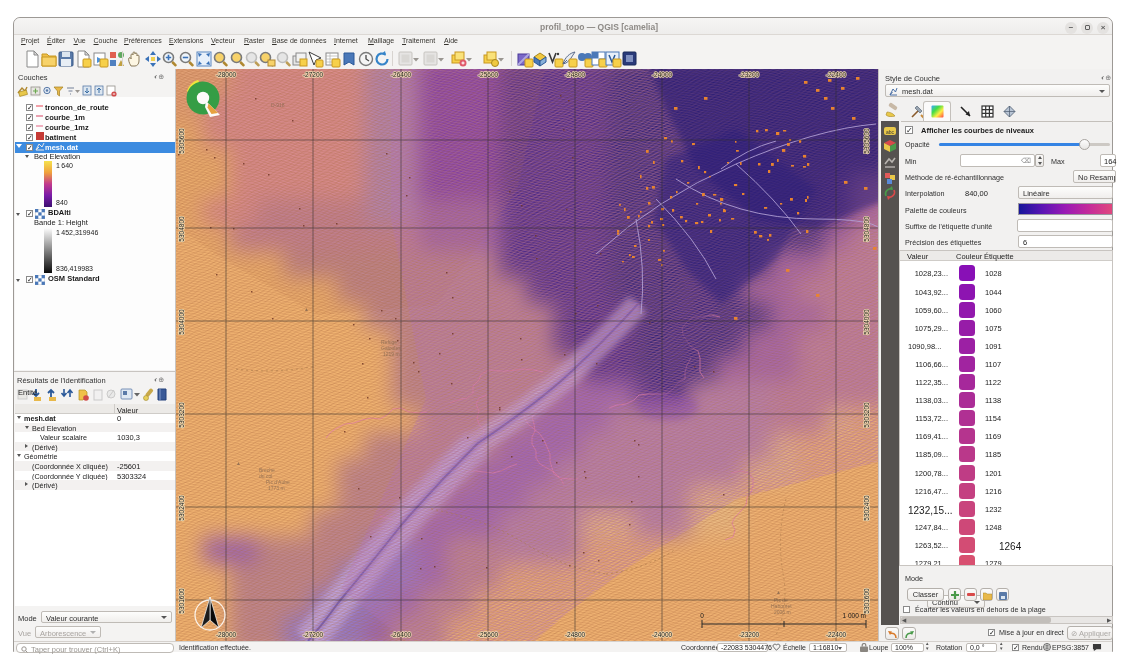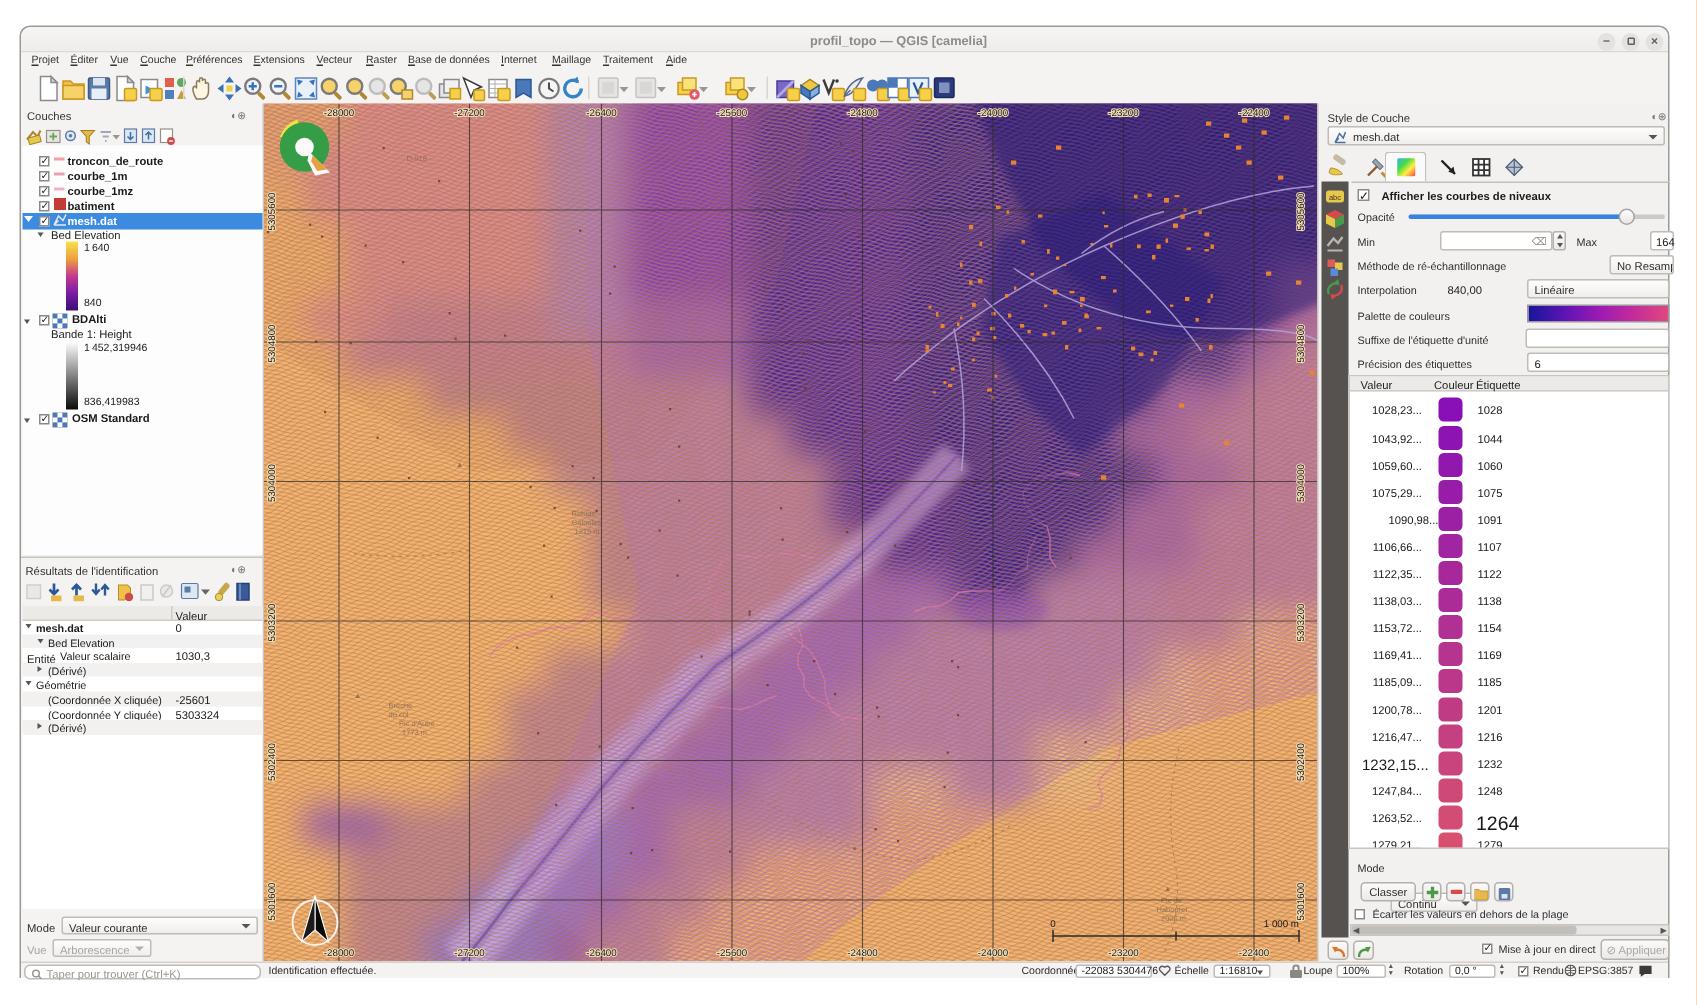--- a/index.html
+++ b/index.html
@@ -349,21 +349,21 @@
           <rect x="4" y="0" width="4" height="9" rx="1.5" fill="#c8a84a" transform="rotate(40 6 5)"></rect>
           <circle cx="3" cy="10" r="2.5" fill="#e8d05a" stroke="#a08830" stroke-width=".6"></circle>
         </g>
         <g transform="translate(140,1)">
           <path d="M1 1h8v11H1z" fill="#3a5a98" stroke="#23407a"></path>
           <path d="M3 1v11" stroke="#8098c8"></path>
         </g>
       </svg>
       <div class="abs" style="left:1px;top:32px;width:160px;height:202px;background:#fff;"></div>
       <div class="abs" style="left:1px;top:32px;width:160px;height:10px;background:#eceae7;border-bottom:1px solid #cfccc8;"></div>
-      <div class="abs" style="left:4px;top:16px;font-size:7.5px;color:#222;margin-top:47px;">Entité</div>
+      <div class="abs" style="left:4px;top:16px;font-size:7.5px;color:#222;">Entité</div>
       <div class="abs" style="left:103px;top:34px;font-size:7.5px;color:#222;">Valeur</div>
       <div class="abs" style="left:100px;top:32px;width:1px;height:10px;background:#cfccc8;"></div>
       <div class="abs" style="left:3px;top:44px;width:0;height:0;border-left:2.5px solid transparent;border-right:2.5px solid transparent;border-top:3px solid #555;"></div>
       <div class="abs" style="left:10px;top:42px;font-size:7.2px;font-weight:bold;color:#1a1a1a;white-space:nowrap;">mesh.dat</div>
       <div class="abs" style="left:103px;top:42px;font-size:7.5px;color:#1a1a1a;">0</div>
       <div class="abs" style="left:1px;top:50.6px;width:160px;height:9.6px;background:#f3f1f0;"></div>
       <div class="abs" style="left:11px;top:53.6px;width:0;height:0;border-left:2.5px solid transparent;border-right:2.5px solid transparent;border-top:3px solid #555;"></div>
       <div class="abs" style="left:18px;top:51.6px;font-size:7.2px;font-weight:normal;color:#1a1a1a;white-space:nowrap;">Bed Elevation</div>
       <div class="abs" style="left:26px;top:61.2px;font-size:7.2px;font-weight:normal;color:#1a1a1a;white-space:nowrap;">Valeur scalaire</div>
       <div class="abs" style="left:103px;top:61.2px;font-size:7.5px;color:#1a1a1a;">1030,3</div>
@@ -1420,21 +1420,21 @@
         <div class="abs" style="left:85px;top:18px;font-size:7.5px;color:#1a1a1a;">1028</div>
         <div class="abs" style="left:8px;top:37px;width:40px;font-size:7.5px;color:#1a1a1a;text-align:right;">1043,92...</div>
         <div class="abs" style="left:59px;top:33px;width:16px;height:16px;border-radius:3.5px;background:#8d14b1;"></div>
         <div class="abs" style="left:85px;top:37px;font-size:7.5px;color:#1a1a1a;">1044</div>
         <div class="abs" style="left:8px;top:55px;width:40px;font-size:7.5px;color:#1a1a1a;text-align:right;">1059,60...</div>
         <div class="abs" style="left:59px;top:51px;width:16px;height:16px;border-radius:3.5px;background:#9218ad;"></div>
         <div class="abs" style="left:85px;top:55px;font-size:7.5px;color:#1a1a1a;">1060</div>
         <div class="abs" style="left:8px;top:73px;width:40px;font-size:7.5px;color:#1a1a1a;text-align:right;">1075,29...</div>
         <div class="abs" style="left:59px;top:69px;width:16px;height:16px;border-radius:3.5px;background:#971ca8;"></div>
         <div class="abs" style="left:85px;top:73px;font-size:7.5px;color:#1a1a1a;">1075</div>
-        <div class="abs" style="left:8px;top:91px;width:40px;font-size:7.5px;color:#1a1a1a;text-align:right;margin-left:11px;">1090,98...</div>
+        <div class="abs" style="left:8px;top:91px;width:40px;font-size:7.5px;color:#1a1a1a;text-align:left;">1090,98...</div>
         <div class="abs" style="left:59px;top:87px;width:16px;height:16px;border-radius:3.5px;background:#9c20a4;"></div>
         <div class="abs" style="left:85px;top:91px;font-size:7.5px;color:#1a1a1a;">1091</div>
         <div class="abs" style="left:8px;top:109px;width:40px;font-size:7.5px;color:#1a1a1a;text-align:right;">1106,66...</div>
         <div class="abs" style="left:59px;top:105px;width:16px;height:16px;border-radius:3.5px;background:#a124a0;"></div>
         <div class="abs" style="left:85px;top:109px;font-size:7.5px;color:#1a1a1a;">1107</div>
         <div class="abs" style="left:8px;top:127px;width:40px;font-size:7.5px;color:#1a1a1a;text-align:right;">1122,35...</div>
         <div class="abs" style="left:59px;top:123px;width:16px;height:16px;border-radius:3.5px;background:#a6289b;"></div>
         <div class="abs" style="left:85px;top:127px;font-size:7.5px;color:#1a1a1a;">1122</div>
         <div class="abs" style="left:8px;top:145px;width:40px;font-size:7.5px;color:#1a1a1a;text-align:right;">1138,03...</div>
         <div class="abs" style="left:59px;top:141px;width:16px;height:16px;border-radius:3.5px;background:#ab2c97;"></div>
@@ -1455,21 +1455,21 @@
         <div class="abs" style="left:59px;top:232px;width:16px;height:16px;border-radius:3.5px;background:#c44081;"></div>
         <div class="abs" style="left:85px;top:236px;font-size:7.5px;color:#1a1a1a;">1216</div>
         <div class="abs" style="left:8px;top:254px;width:40px;font-size:10px;color:#1a1a1a;text-align:right;">1232,15...</div>
         <div class="abs" style="left:59px;top:250px;width:16px;height:16px;border-radius:3.5px;background:#c9447d;"></div>
         <div class="abs" style="left:85px;top:254px;font-size:7.5px;color:#1a1a1a;">1232</div>
         <div class="abs" style="left:8px;top:272px;width:40px;font-size:7.5px;color:#1a1a1a;text-align:right;">1247,84...</div>
         <div class="abs" style="left:59px;top:268px;width:16px;height:16px;border-radius:3.5px;background:#ce4878;"></div>
         <div class="abs" style="left:85px;top:272px;font-size:7.5px;color:#1a1a1a;">1248</div>
         <div class="abs" style="left:8px;top:290px;width:40px;font-size:7.5px;color:#1a1a1a;text-align:right;">1263,52...</div>
         <div class="abs" style="left:59px;top:286px;width:16px;height:16px;border-radius:3.5px;background:#d34c74;"></div>
-        <div class="abs" style="left:84px;top:290px;font-size:13px;color:#1a1a1a;">1264</div>
+        <div class="abs" style="left:99px;top:290px;font-size:10px;color:#1a1a1a;">1264</div>
         <div class="abs" style="left:8px;top:308px;width:40px;font-size:7.5px;color:#1a1a1a;text-align:right;">1279,21...</div>
         <div class="abs" style="left:59px;top:304px;width:16px;height:16px;border-radius:3.5px;background:#d85070;"></div>
         <div class="abs" style="left:85px;top:308px;font-size:7.5px;color:#1a1a1a;">1279</div>
       </div>
       <div class="lbl" style="left:26px;top:505px;">Mode</div>
       <div class="combo abs" style="left:48px;top:502px;width:58px;height:13px;margin-top:24px;">
         <span class="abs" style="left:4px;top:2px;">Continu</span>
         <span class="arr" style="top:4.5px;"></span>
       </div>
       <div class="abs" style="left:28px;top:519px;width:37px;height:13px;background:linear-gradient(#fbfaf9,#eceae8);border:1px solid #b4b0ab;border-radius:3px;font-size:7.5px;color:#2e2e2e;text-align:center;line-height:12px;">Classer</div>

